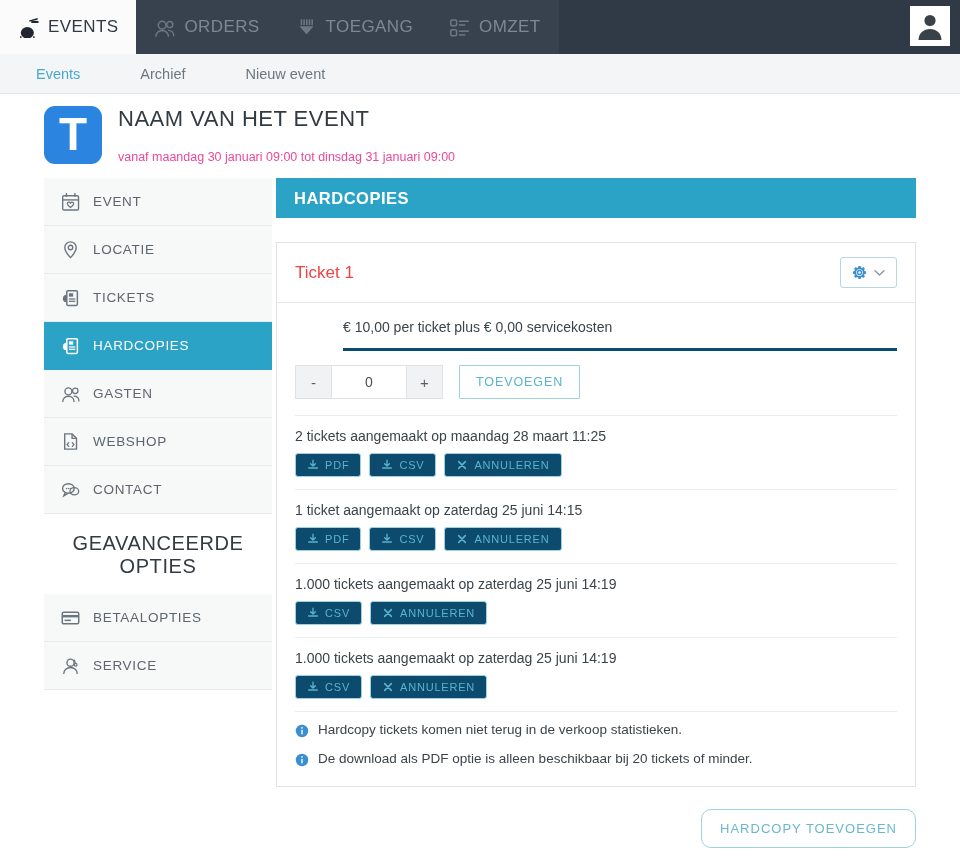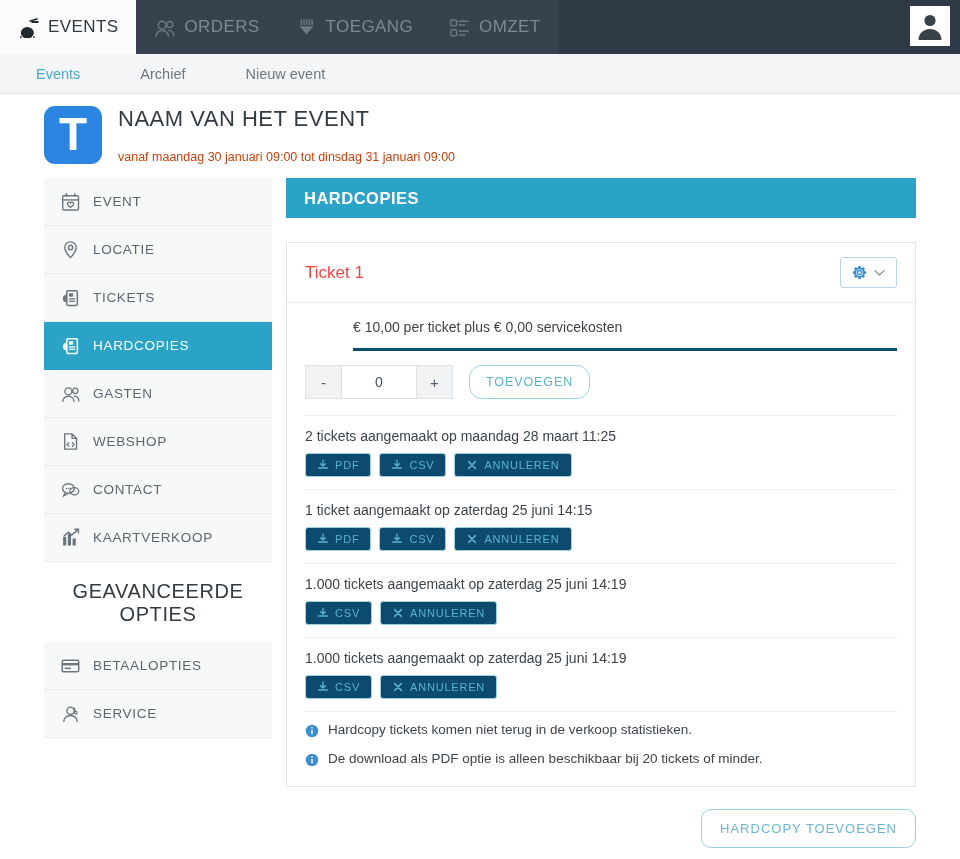--- a/index.html
+++ b/index.html
@@ -85,30 +85,30 @@
   .event-title {
     font-size: 22px;
     color: #333b42;
     letter-spacing: 0.5px;
     text-transform: uppercase;
     font-family: "Liberation Sans Narrow", "Liberation Sans", sans-serif;
     font-stretch: condensed;
   }
   .event-sub {
     font-size: 12.5px;
-    color: #c2410c;
+    color: #ec4899;
     margin-top: 18px;
   }
 
   
   .body-wrap {
     display: flex;
     align-items: flex-start;
     padding: 0 44px 0 44px;
-    gap: 14px;
+    gap: 4px;
   }
 
   
   .sidebar { width: 228px; flex: none; }
   .side-item {
     display: flex; align-items: center;
     gap: 13px;
     height: 48px;
     padding-left: 16px;
     background: #f7f8f8;
@@ -204,21 +204,21 @@
     background: #fff;
   }
   .btn-outline {
     border: 1px solid #9ed2e0;
     background: #fff;
     color: #5ab4cd;
     font-size: 12.5px;
     letter-spacing: 0.9px;
     text-transform: uppercase;
     padding: 9px 16px;
-    border-radius: 13px;
+    border-radius: 1px;
     cursor: pointer;
     font-family: "Liberation Sans", sans-serif;
   }
   .batch {
     padding: 12px 0 12px;
     border-bottom: 1px solid #ebeef0;
   }
   .batch-text { font-size: 14px; color: #3c444b; margin-bottom: 9px; }
   .batch-btns { display: flex; gap: 8px; }
   .btn-sm {
@@ -411,30 +411,20 @@
             <svg width="19" height="19" viewBox="0 0 18 18">
               <ellipse cx="7" cy="8" rx="5.5" ry="4.5" fill="none" stroke="#6b757e" stroke-width="1.3"></ellipse>
               <path d="M4 11.8L2.6 15l3.6-2.1" fill="none" stroke="#6b757e" stroke-width="1.3"></path>
               <ellipse cx="12.6" cy="10.6" rx="4.2" ry="3.4" fill="none" stroke="#6b757e" stroke-width="1.2"></ellipse>
               <circle cx="5.3" cy="8" r=".75" fill="#6b757e"></circle>
               <circle cx="7.3" cy="8" r=".75" fill="#6b757e"></circle>
               <circle cx="9.3" cy="8" r=".75" fill="#6b757e"></circle>
             </svg>
           </span>
           <span>Contact</span>
-        </div>
-        <div class="side-item">
-          <span class="sicon">
-            <svg width="19" height="19" viewBox="0 0 18 18">
-              <path d="M2 16.5V8.5h3v8zM6.5 16.5V5.5h3v11zM11 16.5V10h3v6.5z" fill="#6b757e"></path>
-              <path d="M2.5 8L7 4l3.2 2.6L16 1.5" fill="none" stroke="#6b757e" stroke-width="1.4"></path>
-              <path d="M12.5 1.2h4v4" fill="none" stroke="#6b757e" stroke-width="1.4"></path>
-            </svg>
-          </span>
-          <span>Kaartverkoop</span>
         </div>
       </div>
     <div class="side-heading">Geavanceerde opties</div>
     <div id="sidebar-adv">
         <div class="side-item">
           <span class="sicon">
             <svg width="19" height="19" viewBox="0 0 18 18">
               <rect x="1.2" y="4" width="15.6" height="11" rx="1.5" fill="none" stroke="#6b757e" stroke-width="1.4"></rect>
               <rect x="1.2" y="6.6" width="15.6" height="2.3" fill="#6b757e"></rect>
               <rect x="3.4" y="11" width="6" height="1.4" fill="#6b757e"></rect>

